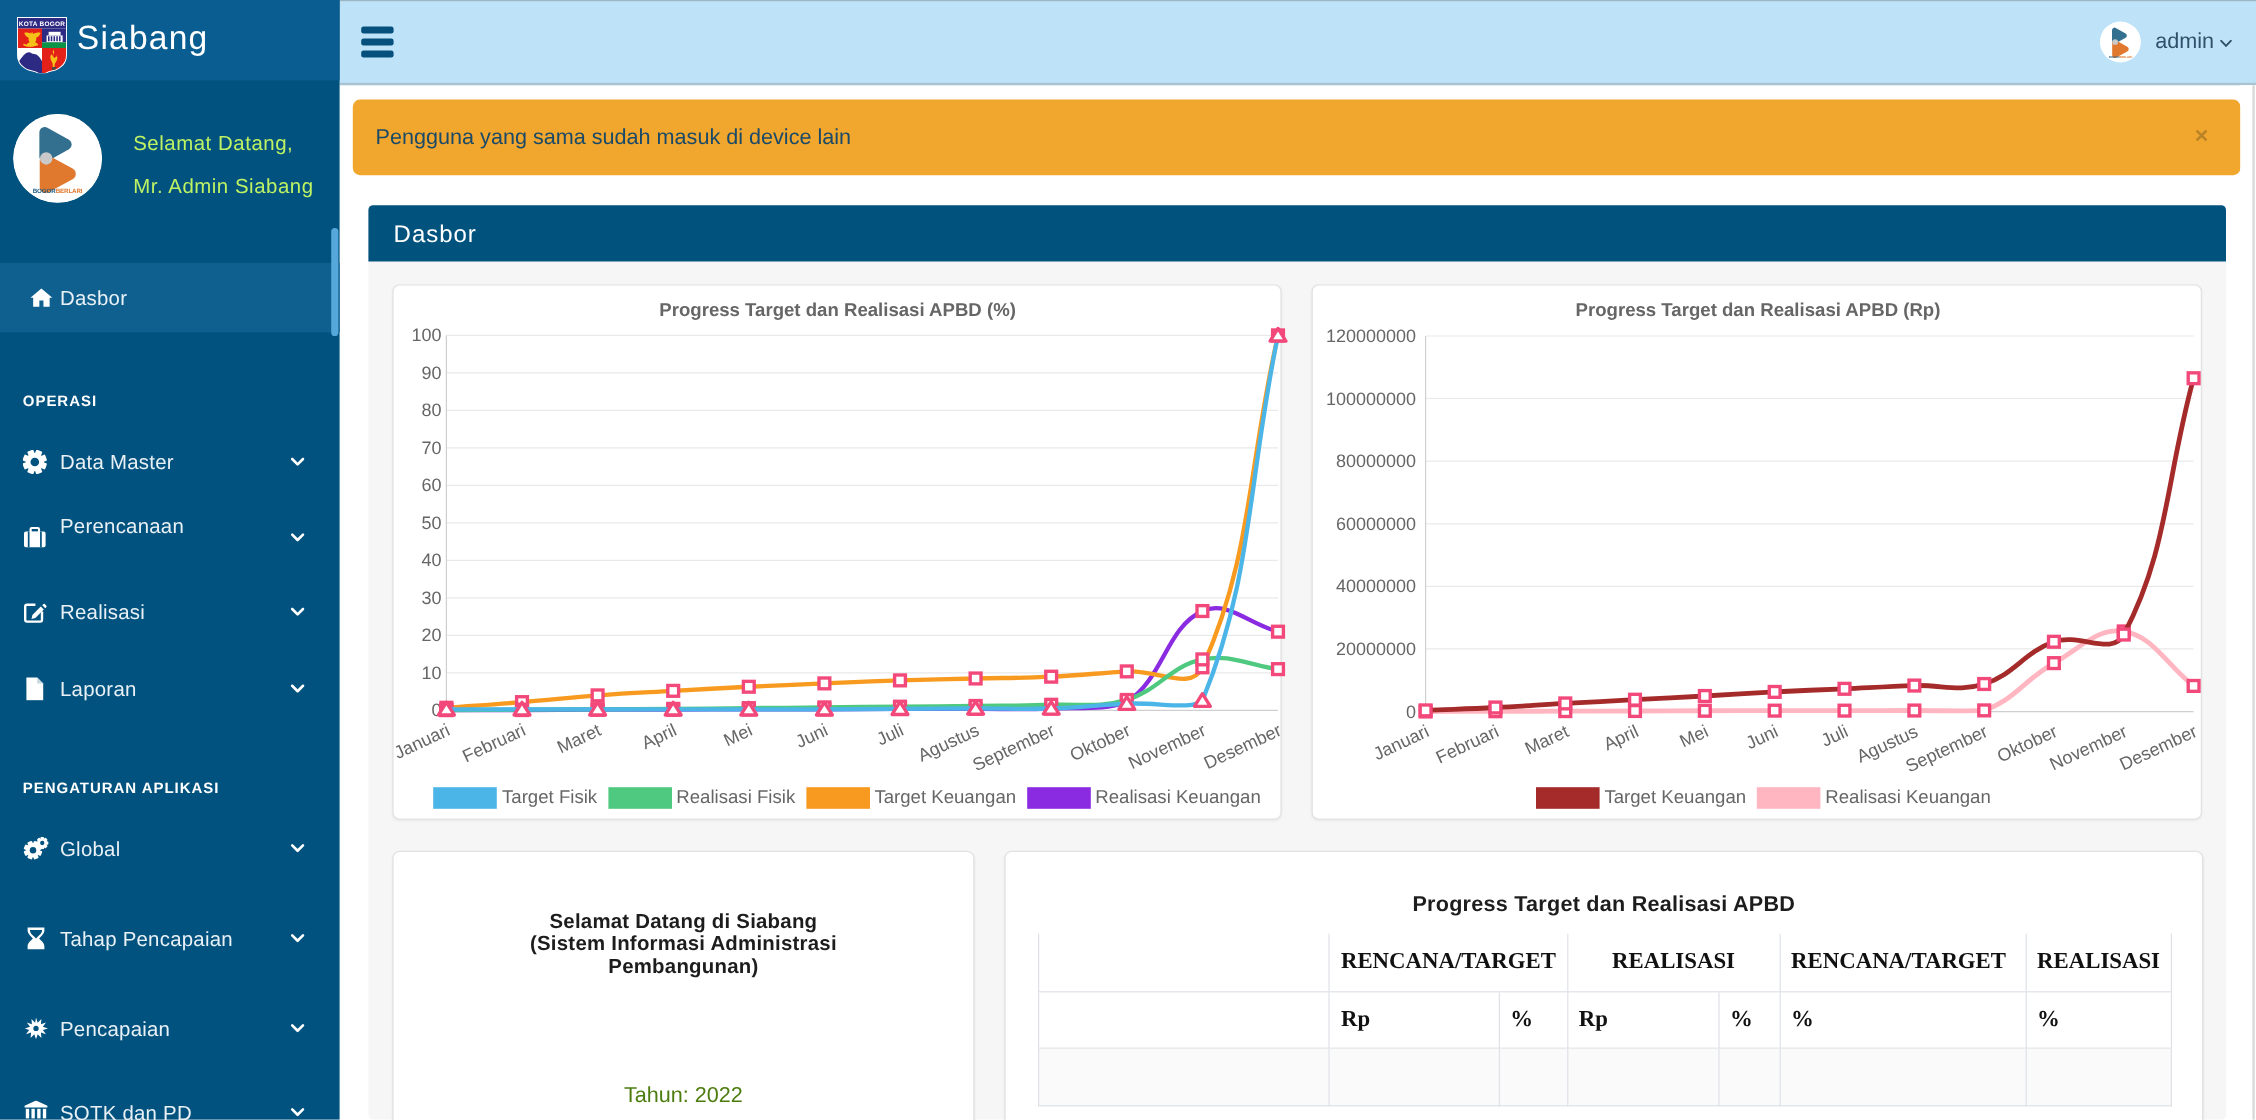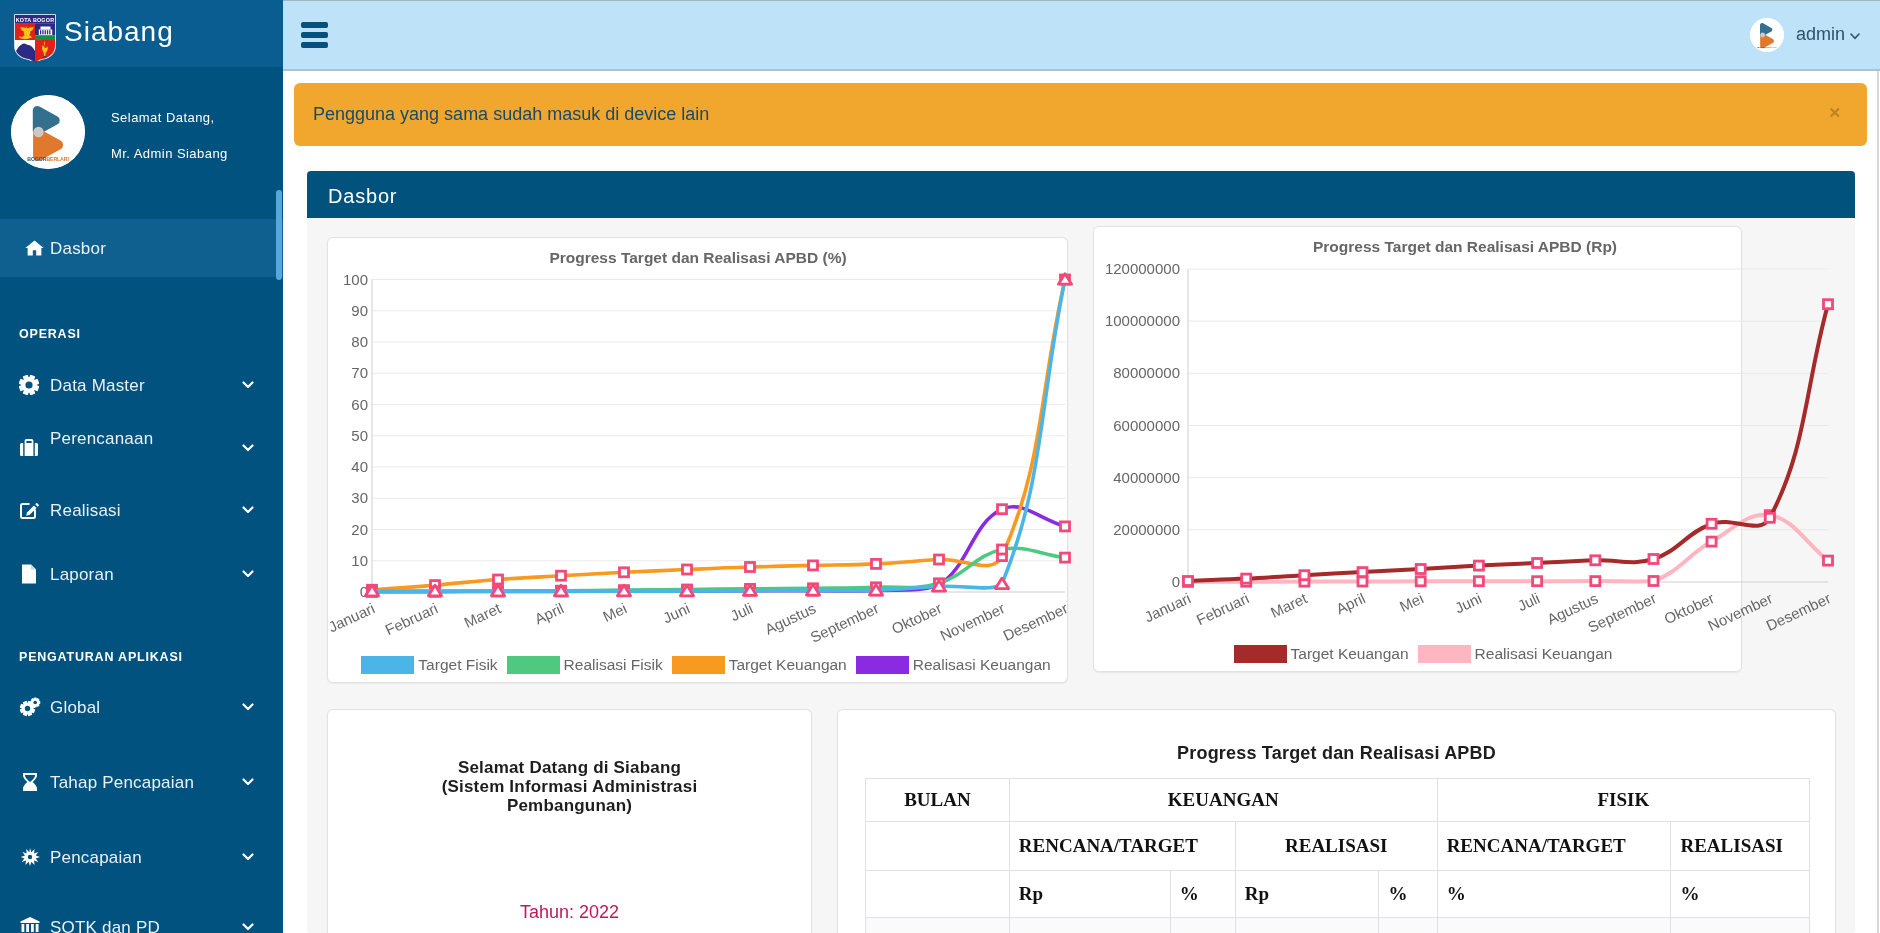--- a/index.html
+++ b/index.html
@@ -1,45 +1,45 @@
 <!DOCTYPE html>
 <html><head><meta charset="utf-8"><style>
 *{margin:0;padding:0;box-sizing:border-box}
 html,body{width:1880px;height:933px;overflow:hidden;background:#fff;font-family:"Liberation Sans",sans-serif}
 #sidebar{position:absolute;left:0;top:0;width:283px;height:933px;background:#01527e;z-index:5}
 #sbhead{position:absolute;left:0;top:0;width:283px;height:67px;background:#0a5d90}
 #sbtitle{position:absolute;left:64px;top:16px;color:#fff;font-size:28px;letter-spacing:1px}
 #avatar{position:absolute;left:11px;top:95px;width:74px;height:74px;border-radius:50%;background:#fff;overflow:hidden}
-.sbwelc{position:absolute;left:111px;color:#ffffff;font-size:13px;letter-spacing:.45px}
+.sbwelc{position:absolute;left:111px;color:#bef264;font-size:17px;letter-spacing:.45px}
 #active{position:absolute;left:0;top:219px;width:283px;height:58px;background:#0f608f}
 .mitem{position:absolute;left:50px;color:#e9f1f6;font-size:17px;letter-spacing:.2px}
 .mhdr{position:absolute;left:19px;color:#fff;font-weight:bold;font-size:12.5px;letter-spacing:.8px}
 .micon{position:absolute;left:19px}
 .mchev{position:absolute;left:242px}
 #sbthumb{position:absolute;left:276px;top:190px;width:6px;height:90px;background:#55a8d9;border-radius:3px}
 #topbar{position:absolute;left:283px;top:0;width:1597px;height:71px;background:#bee3f8;border-top:1px solid #9db6c3;border-bottom:2px solid #a9c3d0}
 .hbar{position:absolute;left:301px;width:27px;height:5.5px;border-radius:2px;background:#05507d;z-index:6}
 #tavatar{position:absolute;left:1750px;top:18px;width:34px;height:34px;border-radius:50%;background:#fff;z-index:6;overflow:hidden}
 #admintxt{position:absolute;left:1796px;top:24px;color:#31506b;font-size:18px;z-index:6}
 #alert{position:absolute;left:294px;top:83px;width:1573px;height:63px;background:#f1a62d;border-radius:6px;z-index:2}
 #alerttxt{position:absolute;left:19px;top:21px;color:#1b4a68;font-size:18px;letter-spacing:0}
 #alertx{position:absolute;right:26px;top:21px;color:#b98328;font-size:15px;font-weight:bold}
 #panel{position:absolute;left:307px;top:171px;width:1548px;height:762px;background:#f6f6f6;border-radius:4px;z-index:1}
 #panelhead{position:absolute;left:307px;top:171px;width:1548px;height:47px;background:#02527e;border-radius:4px 4px 0 0;z-index:2}
 #paneltitle{position:absolute;left:21px;top:14px;color:#fff;font-size:20px;letter-spacing:.8px}
 .card{position:absolute;background:#fff;border:1px solid #e2e2e2;border-radius:6px;box-shadow:0 1px 2px rgba(0,0,0,.06);z-index:2}
 #c1{left:327px;top:237px;width:741px;height:446px}
-#c2{left:1093px;top:226px;width:649px;height:446px}
+#c2{left:1093px;top:237px;width:742px;height:446px}
 #welc{left:327px;top:709px;width:485px;height:300px}
 #tcard{left:837px;top:709px;width:999px;height:300px}
 .legend{position:absolute;left:0;top:418px;width:100%;display:flex;justify-content:center;align-items:center;gap:4px;white-space:nowrap}
 .lbox{width:53px;height:18px;display:inline-block;flex:none}
 .ltxt{font-size:15.5px;color:#666;margin-right:5px;flex:none}
 #welctitle{position:absolute;left:0;top:48px;width:100%;text-align:center;font-weight:bold;font-size:17px;line-height:19px;color:#1d1d1d;letter-spacing:.2px}
-#welcyear{position:absolute;left:0;top:192px;width:100%;text-align:center;font-size:18px;color:#be185d}
+#welcyear{position:absolute;left:0;top:192px;width:100%;text-align:center;font-size:18px;color:#4d7c0f}
 #ttitle{position:absolute;left:0;top:33px;width:100%;text-align:center;font-weight:bold;font-size:18px;color:#1d1d1d;letter-spacing:.2px}
 #tbl{position:absolute;left:27px;top:68px;width:945px;border-collapse:separate;border-spacing:0;font-family:"Liberation Serif",serif;font-size:19px;font-weight:bold;color:#111}
 #tbl td{border-right:1px solid #dee2e6;border-bottom:1px solid #dee2e6;padding:0 9px}
 #tbl tr.r1 td{border-top:1px solid #dee2e6}
 #tbl td:first-child{border-left:1px solid #dee2e6}
 .tc{text-align:center}
 </style>
 </head><body>
 <div id="topbar"></div>
 <div class="hbar" style="top:22px"></div>
@@ -233,25 +233,20 @@
     </div>
   </div>
 <div class="card" id="welc">
     <div id="welctitle">Selamat Datang di Siabang<br>(Sistem Informasi Administrasi<br>Pembangunan)</div>
     <div id="welcyear">Tahun: 2022</div>
   </div>
 <div class="card" id="tcard">
     <div id="ttitle">Progress Target dan Realisasi APBD</div>
     <table id="tbl">
       <tbody>
-        <tr class="r1" style="height:44px">
-          <td class="tc" style="width:127px">BULAN</td>
-          <td colspan="4" class="tc">KEUANGAN</td>
-          <td colspan="2" class="tc">FISIK</td>
-        </tr>
         <tr style="height:49px">
           <td></td>
           <td colspan="2">RENCANA/TARGET</td>
           <td colspan="2" class="tc">REALISASI</td>
           <td style="width:205px">RENCANA/TARGET</td>
           <td style="width:119px">REALISASI</td>
         </tr>
         <tr style="height:47px">
           <td></td>
           <td style="width:136px">Rp</td>

